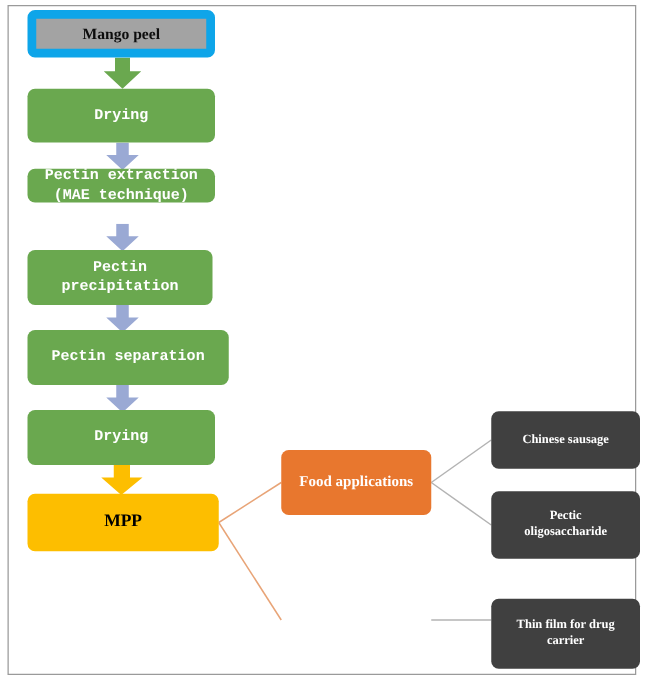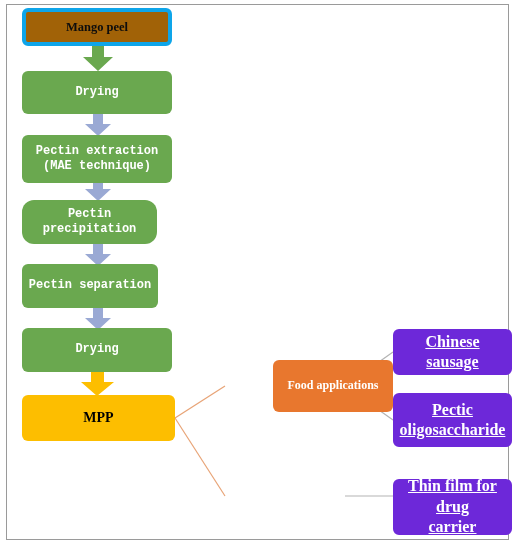--- a/index.html
+++ b/index.html
@@ -45,22 +45,22 @@
     border-radius: 6px;
     line-height: 1.28;
   }
   .node .lbl {
     display: block;
     width: 100%;
     padding: 0 5px;
     white-space: pre-line;
   }
   .node-start {
-    background: #a16207;
-    border: 4px solid #0ea5e9;
+    background: #a3a3a3;
+    border: 7px solid #0ea5e9;
     color: #0d0d0d;
     font-weight: bold;
     font-size: 12.5px;
   }
   .node-green {
     background: #6aa84f;
     color: #ffffff;
     font-weight: bold;
     font-size: 12px;
     font-family: Liberation Mono, monospace;
@@ -69,28 +69,26 @@
     background: #fdbe00;
     color: #000000;
     font-weight: bold;
     font-size: 14px;
   }
   .node-orange {
     background: #e8772e;
     color: #ffffff;
     font-weight: bold;
     font-size: 12px;
-    margin-left: 48px;
   }
   .node-gray {
-    background: #6d28d9;
+    background: #404040;
     color: #ffffff;
     font-weight: bold;
-    font-size: 16px;
-    text-decoration: underline;
+    font-size: 10px;
   }
   .arrow {
     position: absolute;
   }
 </style>
 </head>
 <body>
 
 <div id="canvas">
 
@@ -129,30 +127,30 @@
   </svg>
 
   <div class="node node-start" style="left:22px; top:8px; width:150px; height:38px;">
     <span class="lbl">Mango peel</span>
   </div>
 
   <div class="node node-green" style="left:22px; top:71px; width:150px; height:43px;">
     <span class="lbl">Drying</span>
   </div>
 
-  <div class="node node-green" style="left:22px; top:135px; width:150px; height:48px;">
+  <div class="node node-green" style="left:22px; top:135px; width:150px; height:27px;">
     <span class="lbl">Pectin extraction
 (MAE technique)</span>
   </div>
 
-  <div class="node node-green" style="left:22px; top:200px; width:135px; height:44px;border-radius:12px;">
+  <div class="node node-green" style="left:22px; top:200px; width:148px; height:44px;">
     <span class="lbl">Pectin precipitation</span>
   </div>
 
-  <div class="node node-green" style="left:22px; top:264px; width:136px; height:44px;">
+  <div class="node node-green" style="left:22px; top:264px; width:161px; height:44px;">
     <span class="lbl">Pectin separation</span>
   </div>
 
   <div class="node node-green" style="left:22px; top:328px; width:150px; height:44px;">
     <span class="lbl">Drying</span>
   </div>
 
   <div class="node node-yellow" style="left:22px; top:395px; width:153px; height:46px;">
     <span class="lbl">MPP</span>
   </div>

